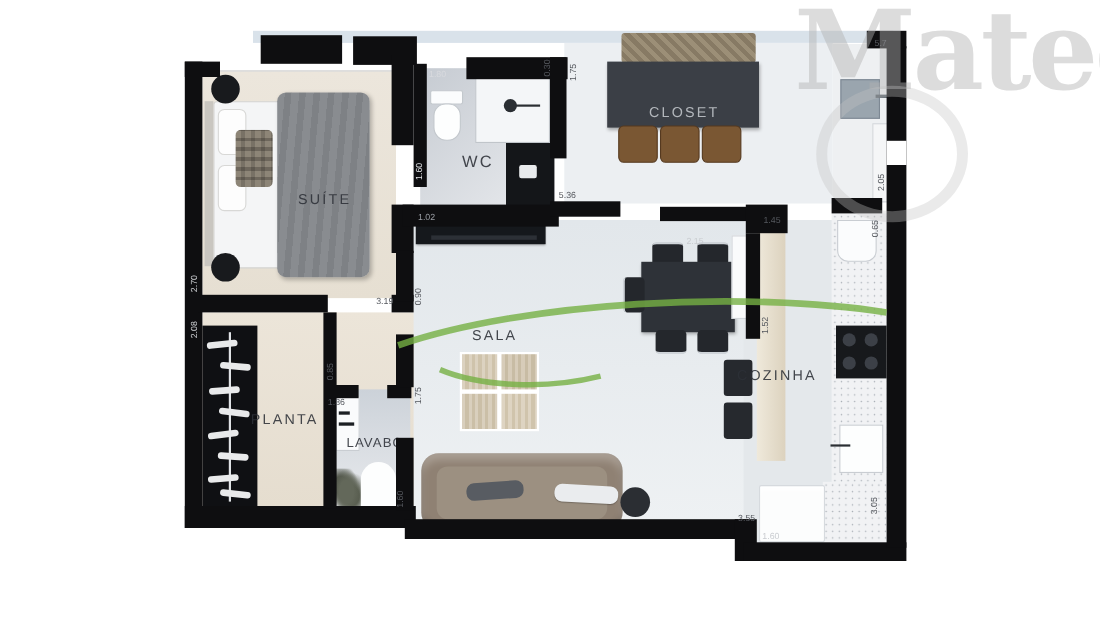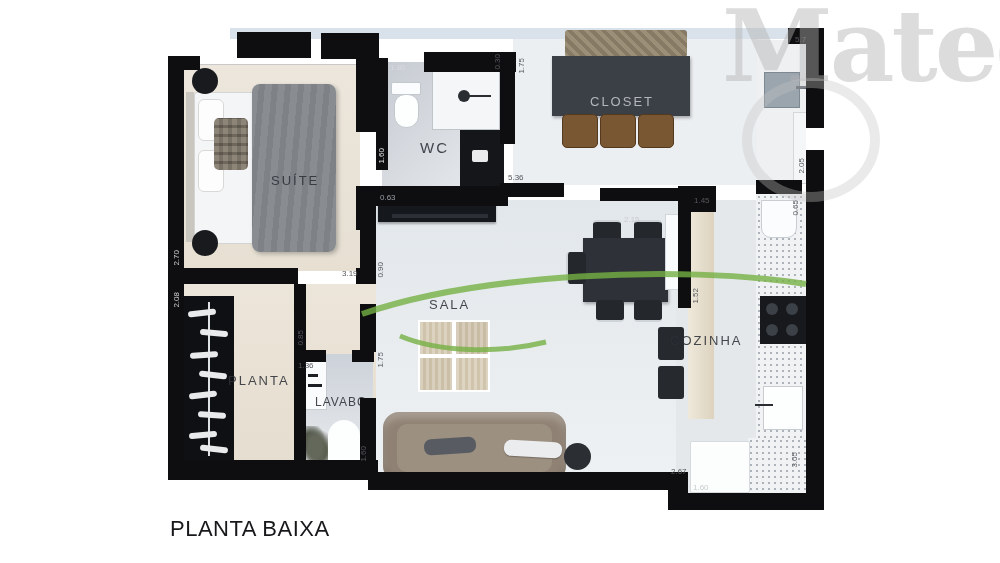--- a/index.html
+++ b/index.html
@@ -171,36 +171,35 @@
   <span class="dim" style="left:390px;top:64px;color:#d8dade;">1.80</span>
   <span class="dim v" style="left:378px;top:148px;color:#e3e5e8;">1.60</span>
   <span class="dim v" style="left:518px;top:58px;">1.75</span>
   <span class="dim" style="left:508px;top:174px;">5.36</span>
   <span class="dim" style="left:795px;top:36px;">5.7</span>
   <span class="dim v" style="left:798px;top:158px;">2.05</span>
   <span class="dim v" style="left:792px;top:200px;">0.65</span>
   <span class="dim" style="left:624px;top:196px;color:#c9ccd0;margin-top:20px;">2.15</span>
   <span class="dim" style="left:694px;top:197px;">1.45</span>
   <span class="dim v" style="left:692px;top:288px;">1.52</span>
-  <span class="dim lt" style="left:380px;top:194px;">0.63</span>
+  <span class="dim lt" style="left:380px;top:194px;">1.02</span>
   <span class="dim v" style="left:173px;top:250px;color:#cfd1d4;">2.70</span>
   <span class="dim v" style="left:173px;top:292px;color:#cfd1d4;">2.08</span>
   <span class="dim" style="left:342px;top:270px;">3.19</span>
   <span class="dim v" style="left:377px;top:262px;">0.90</span>
   <span class="dim v" style="left:297px;top:330px;">0.85</span>
   <span class="dim" style="left:298px;top:362px;">1.36</span>
   <span class="dim v" style="left:377px;top:352px;">1.75</span>
   <span class="dim v" style="left:360px;top:446px;">1.60</span>
-  <span class="dim" style="left:671px;top:468px;">2.67</span>
+  <span class="dim" style="left:671px;top:468px;">3.55</span>
   <span class="dim" style="left:693px;top:484px;color:#c9ccd0;">1.60</span>
   <span class="dim v" style="left:791px;top:452px;">3.05</span>
 
   <div class="wm-matec">Matec</div>
   <div class="wm-ring"></div>
 
   <svg width="470" height="140" viewBox="0 0 470 140" style="left:348px;top:228px;pointer-events:none;">
     <path d="M 14,86 C 130,46 330,36 458,56" stroke="#76b043" stroke-width="6" fill="none" opacity="0.8"></path>
     <path d="M 52,108 C 90,124 150,126 198,114" stroke="#76b043" stroke-width="5" fill="none" opacity="0.8"></path>
   </svg>
 
-  <div class="plan-title">PLANTA BAIXA</div>
 
 </div>
 
 </body></html>

